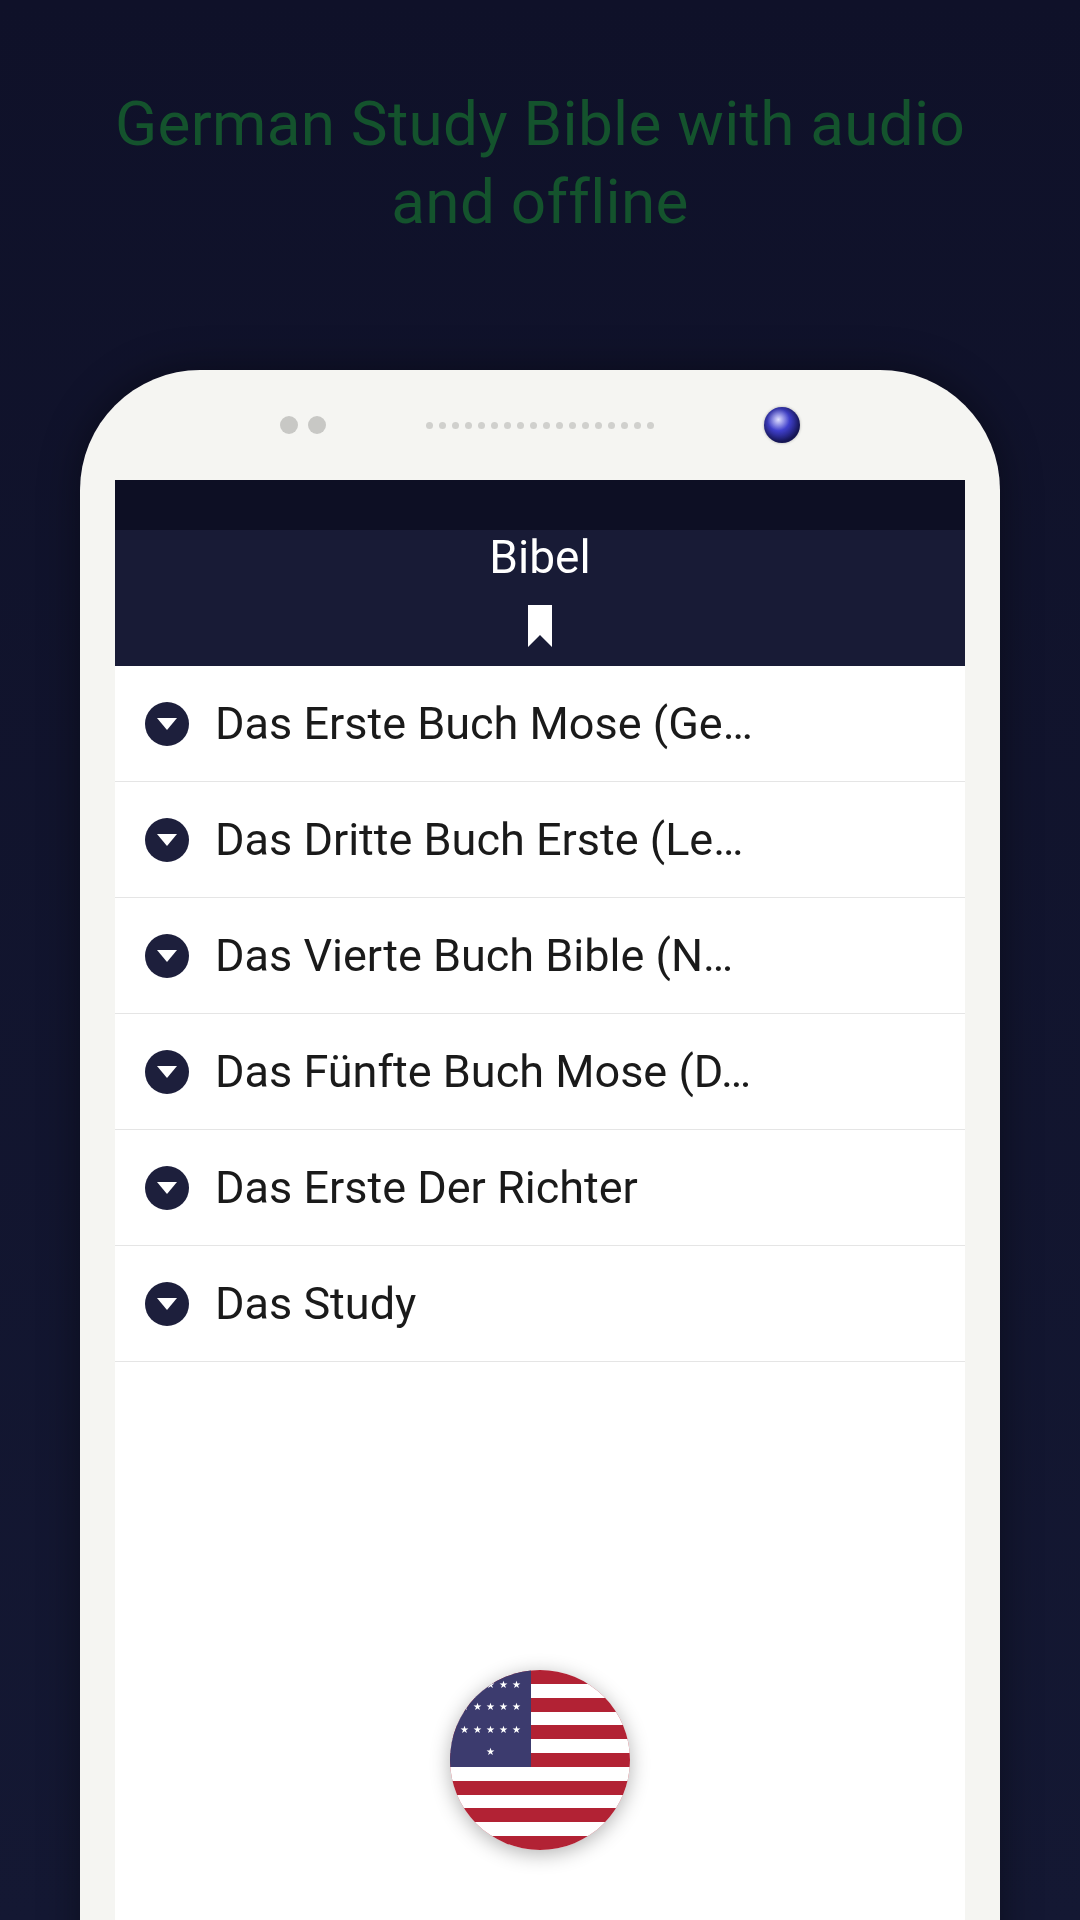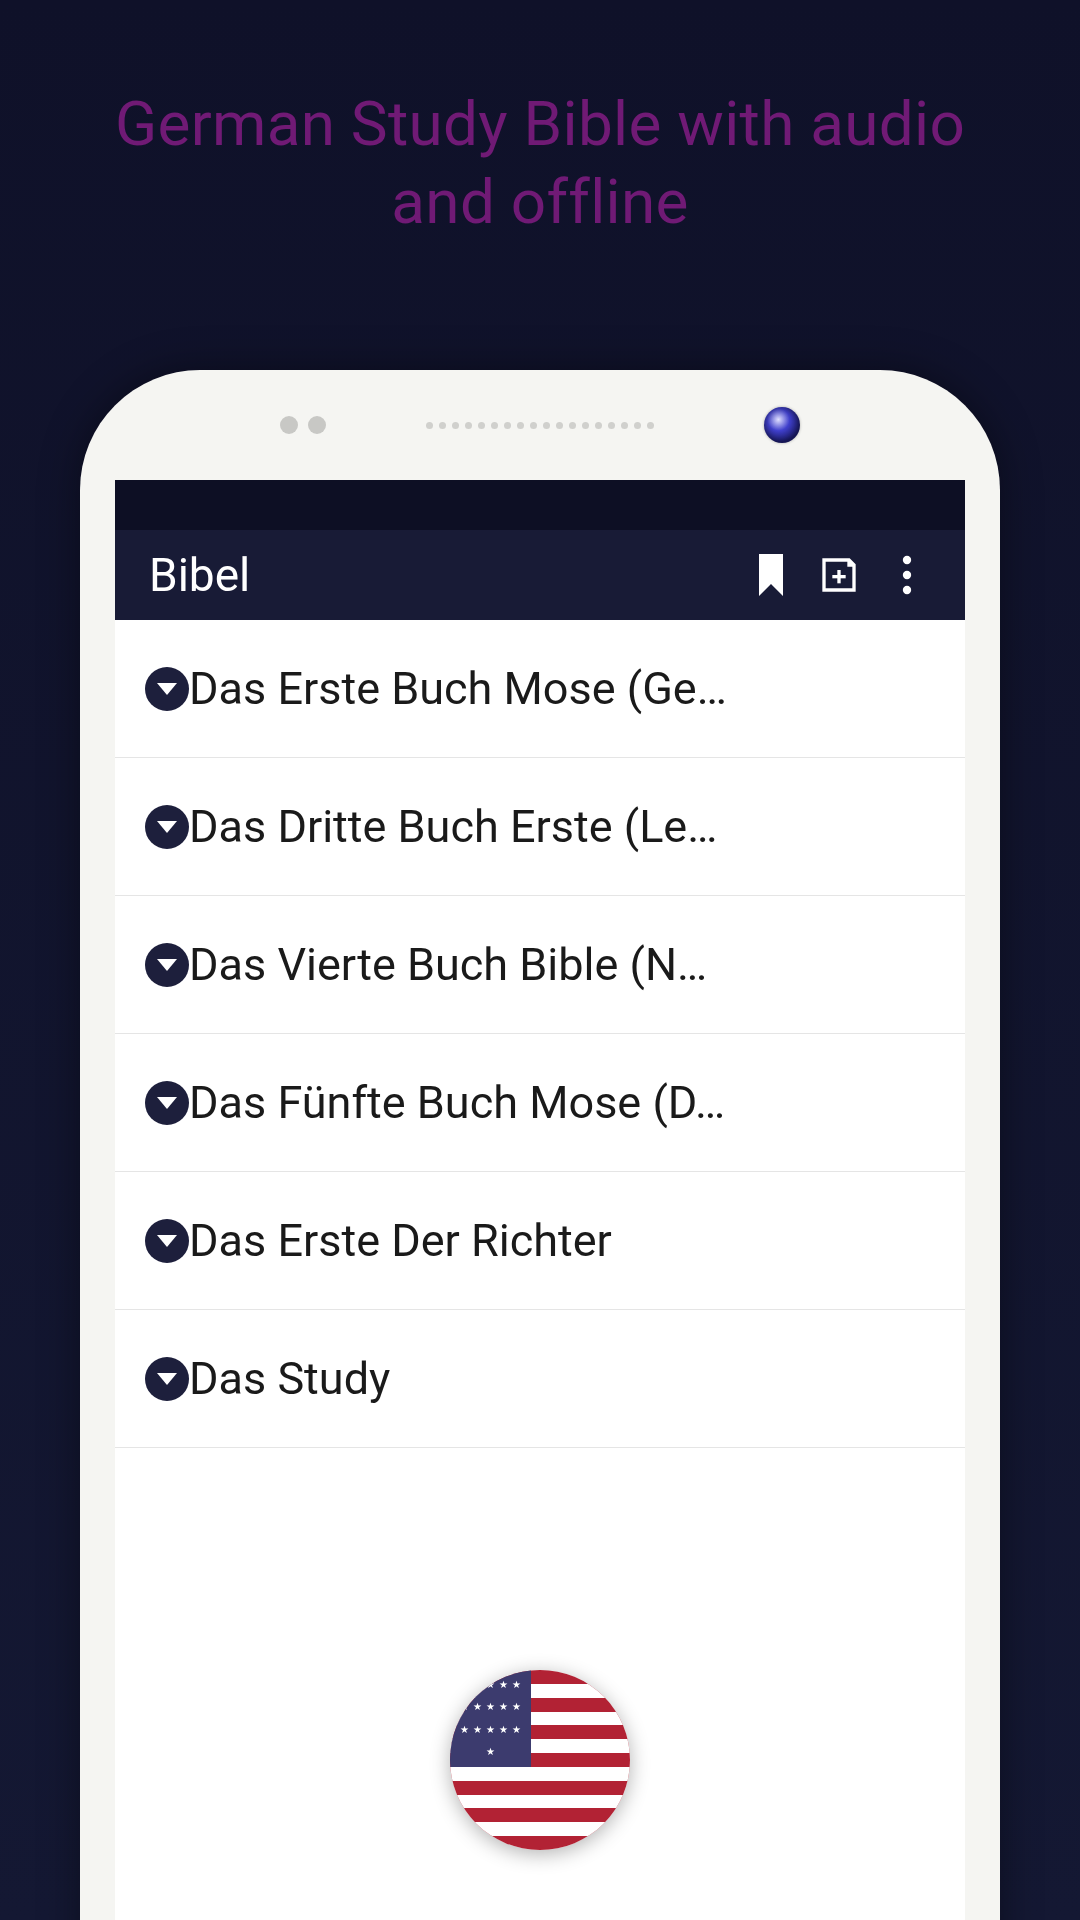--- a/index.html
+++ b/index.html
@@ -6,21 +6,21 @@
 body {
   width: 1080px;
   height: 1920px;
   background: linear-gradient(180deg, #0f1129 0%, #141833 100%);
   font-family: -apple-system, BlinkMacSystemFont, "Segoe UI", Roboto, Helvetica, Arial, sans-serif;
   overflow: hidden;
   position: relative;
 }
 
 .hero-title {
-  color: #701a75;
+  color: #14532d;
   font-size: 62px;
   font-weight: 400;
   text-align: center;
   padding: 85px 80px 0 80px;
   line-height: 1.25;
   letter-spacing: 0.3px;
 }
 
 .phone-mockup {
   position: absolute;
@@ -90,26 +90,27 @@
   display: flex;
   flex-direction: column;
 }
 
 .status-bar {
   height: 50px;
   background: #0d0f24;
 }
 
 .app-bar {
-  height: 90px;
+  height: 136px;
   background: #181b36;
   display: flex;
   align-items: center;
   padding: 0 34px;
   gap: 20px;
+  flex-direction: column;
 }
 
 .app-title {
   color: #ffffff;
   font-size: 46px;
   font-weight: 400;
   flex: 1;
 }
 
 .app-bar-icon {
@@ -123,22 +124,23 @@
 }
 
 .book-list {
   background: #ffffff;
   flex: 1;
 }
 
 .book-item {
   display: flex;
   align-items: center;
-  padding: 42px 30px;
+  padding: 31px 30px;
   border-bottom: 1px solid #e5e5e5;
+  gap: 26px;
   cursor: pointer;
 }
 
 .expand-icon {
   width: 44px;
   height: 44px;
   border-radius: 50%;
   background: #1d1f3c;
   display: flex;
   align-items: center;

